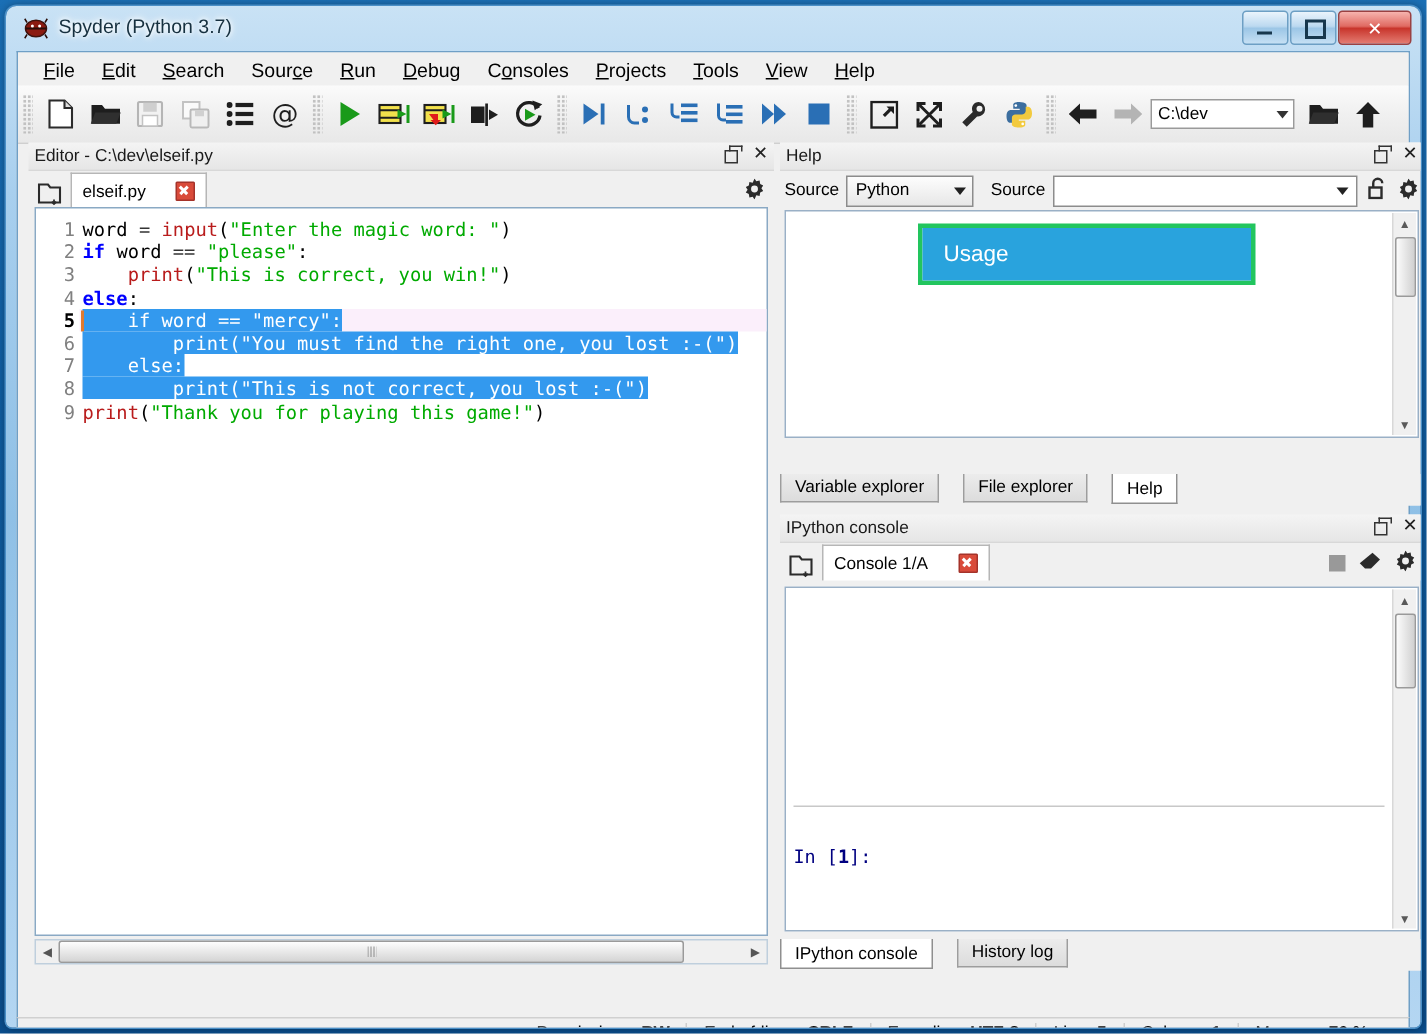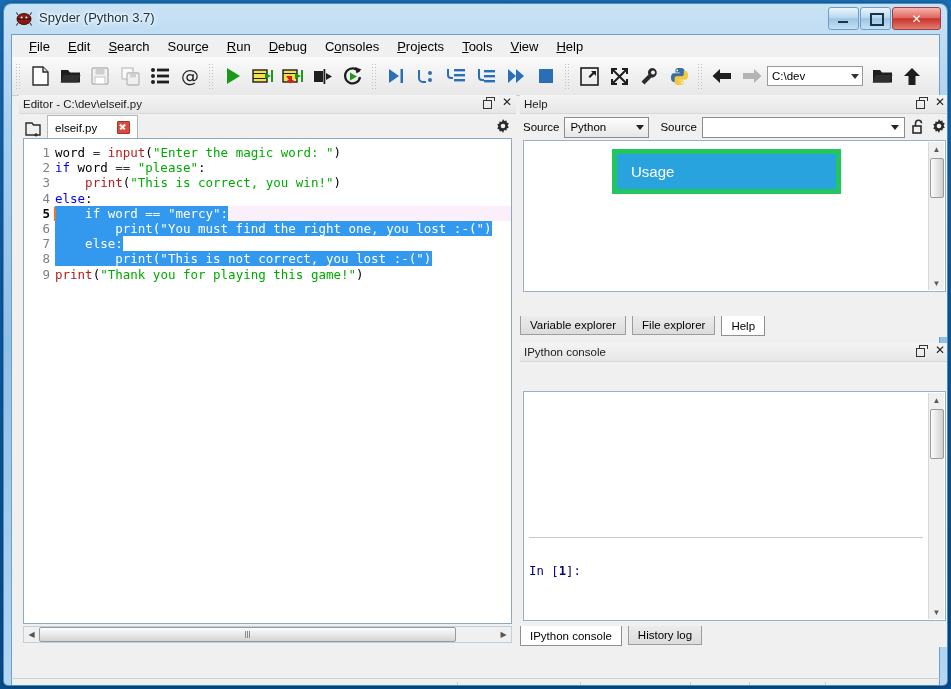--- a/index.html
+++ b/index.html
@@ -81,38 +81,38 @@
     width:7px;height:1.5px;background:#fff;}
   .tabclose:before{transform:rotate(45deg);}
   .tabclose:after{transform:rotate(-45deg);}
   .browse-ico{width:17px;height:15px;margin:0 5px 2px 6px;position:relative;}
 
   
   .btabs{position:absolute;bottom:0;left:0;width:100%;height:21px;display:flex;
     align-items:flex-start;background:#f0f0f0;}
   .btab{height:18px;padding:0 9px;font-size:11.5px;display:flex;align-items:center;
     border:1px solid #9d9d9d;border-top:none;background:linear-gradient(180deg,#ececec,#dcdcdc);
-    margin-right:6px;cursor:default;}
+    margin-right:16px;cursor:default;}
   .btab.active{background:#fff;height:19px;border-color:#8f8f8f;}
 
   
   #editor-panel{left:7px;top:60px;width:497px;height:552px;}
   .ed-area{position:absolute;left:4px;top:43px;width:489px;height:486px;
     background:#fff;border:1px solid #8aa9c4;box-sizing:border-box;overflow:hidden;}
   .code{position:absolute;left:0;top:2px;width:100%;
     font-family:"DejaVu Sans Mono","Liberation Mono",monospace;font-size:12.5px;
     line-height:15.2px;white-space:pre;}
   .ln{position:absolute;left:0;width:26px;text-align:right;color:#808080;
     font-family:"DejaVu Sans Mono",monospace;font-size:12.5px;}
   .ln.cur{color:#000;font-weight:bold;}
   .codeline{position:absolute;left:31px;white-space:pre;}
   .selrow{position:absolute;left:31px;height:15px;background:#3399ee;}
   .curline{position:absolute;left:29px;width:460px;height:15px;background:#fbeffb;}
   .caret{position:absolute;left:30px;width:2px;height:14px;background:#e07a2f;}
-  .kw{color:#0000ff;}
+  .kw{color:#0000ff;font-weight:bold;}
   .str{color:#00aa00;}
   .fn{color:#b91c1c;}
   .op{color:#333;}
   .plain{color:#000;}
   .sel .kw,.sel .str,.sel .fn,.sel .plain,.sel .op{color:#fff;}
   .hscroll{position:absolute;left:4px;bottom:4px;width:489px;height:17px;
     background:#f0f0f0;border:1px solid #bfcfdd;box-sizing:border-box;display:flex;align-items:center;}
   .sb-arrow{width:15px;height:15px;display:flex;align-items:center;justify-content:center;font-size:8px;color:#555;}
   .sb-thumb{height:13px;background:linear-gradient(180deg,#fdfdfd,#d4d4d4);
     border:1px solid #9a9a9a;border-radius:2px;display:flex;align-items:center;justify-content:center;}
@@ -126,21 +126,21 @@
   .combo{height:19px;min-width:62px;border:1px solid #8c8c8c;background:linear-gradient(180deg,#fdfdfd,#e7e7e7);
     display:flex;align-items:center;padding:0 16px 0 5px;position:relative;font-size:11.5px;}
   .combo .arr{position:absolute;right:4px;top:7px;border-left:4px solid transparent;
     border-right:4px solid transparent;border-top:5px solid #222;}
   .objinput{flex:1;height:19px;background:#fff;border:1px solid #8c8c8c;position:relative;}
   .objinput .arr{position:absolute;right:5px;top:7px;border-left:4px solid transparent;
     border-right:4px solid transparent;border-top:5px solid #222;}
   .help-body{position:absolute;left:3px;top:45px;width:423px;height:152px;background:#fff;
     border:1px solid #9ab0c6;box-sizing:border-box;overflow:hidden;}
   .usage-card{position:absolute;left:88px;top:8px;width:219px;background:#fff;
-    border:5px solid #22c55e;}
+    border:3px solid #22c55e;}
   .usage-head{background:#29a3dd;color:#fff;font-size:15px;padding:9px 14px;}
   .usage-text{padding:14px 14px 4px 14px;font-size:13px;color:#3b3b3b;line-height:18px;}
   .vscroll{position:absolute;right:1px;top:1px;width:15px;bottom:1px;background:#f0f0f0;
     border-left:1px solid #d8d8d8;}
   .vs-arrow{width:15px;height:14px;display:flex;align-items:center;justify-content:center;
     font-size:8px;color:#5a5a5a;}
   .vs-thumb{position:absolute;left:1px;width:12px;background:linear-gradient(90deg,#fcfcfc,#d0d0d0);
     border:1px solid #9a9a9a;border-radius:2px;}
 
   
@@ -501,20 +501,46 @@
 
     <div class="panel" id="console-panel">
       <div class="ptitle">
         <span>IPython console</span>
         <div class="pt-icons">
           <span class="ico-undock"></span>
           <span class="ico-x">✕</span>
         </div>
       </div>
 
+      <div class="tabrow" style="position:relative;">
+        <span class="browse-ico">
+          <svg width="17" height="15" viewBox="0 0 17 15">
+              <path d="M1 1 h6 l1.5 2 H15 v10 H1 z" fill="none" stroke="#2b2b2b" stroke-width="1.4"></path>
+              <path d="M11 11 v3 M9.5 12.5 L11 14 L12.5 12.5" stroke="#2b2b2b" stroke-width="1.2" fill="none"></path>
+            </svg>
+        </span>
+        <div class="tab active">
+          <span>Console 1/A</span>
+          <span class="tabclose"></span>
+        </div>
+        <div class="con-icons">
+          <span class="stopsq"></span>
+          <span>
+            <svg width="15" height="12" viewBox="0 0 15 12">
+                <path d="M4 11 L0.5 7.5 L9 0.5 L14 5 L8 11 z" fill="#2b2b2b"></path>
+              </svg>
+          </span>
+          <span>
+            <svg width="14" height="14" viewBox="0 0 14 14">
+                <path d="M7 0 l1.2 1.9 2.2 -.5 .4 2.2 2 1 -1.2 1.9 1.2 1.9 -2 1 -.4 2.2 -2.2 -.5 L7 14 5.8 12.1 3.6 12.6 3.2 10.4 1.2 9.4 2.4 7.5 1.2 5.6 3.2 4.6 3.6 2.4 5.8 2.9 z" fill="#2b2b2b"></path>
+                <circle cx="7" cy="7" r="2.3" fill="#f0f0f0"></circle>
+              </svg>
+          </span>
+        </div>
+      </div>
 
       <div class="con-body">
         <div class="con-rule" style="top:145px"></div>
         <div class="prompt" style="top:172px">
           <span>In [</span><b>1</b><span>]:</span>
         </div>
         <div class="vscroll">
           <div class="vs-arrow">▲</div>
           <div class="vs-thumb" style="top:16px;height:48px;"></div>
           <div class="vs-arrow" style="position:absolute;bottom:0;">▼</div>

